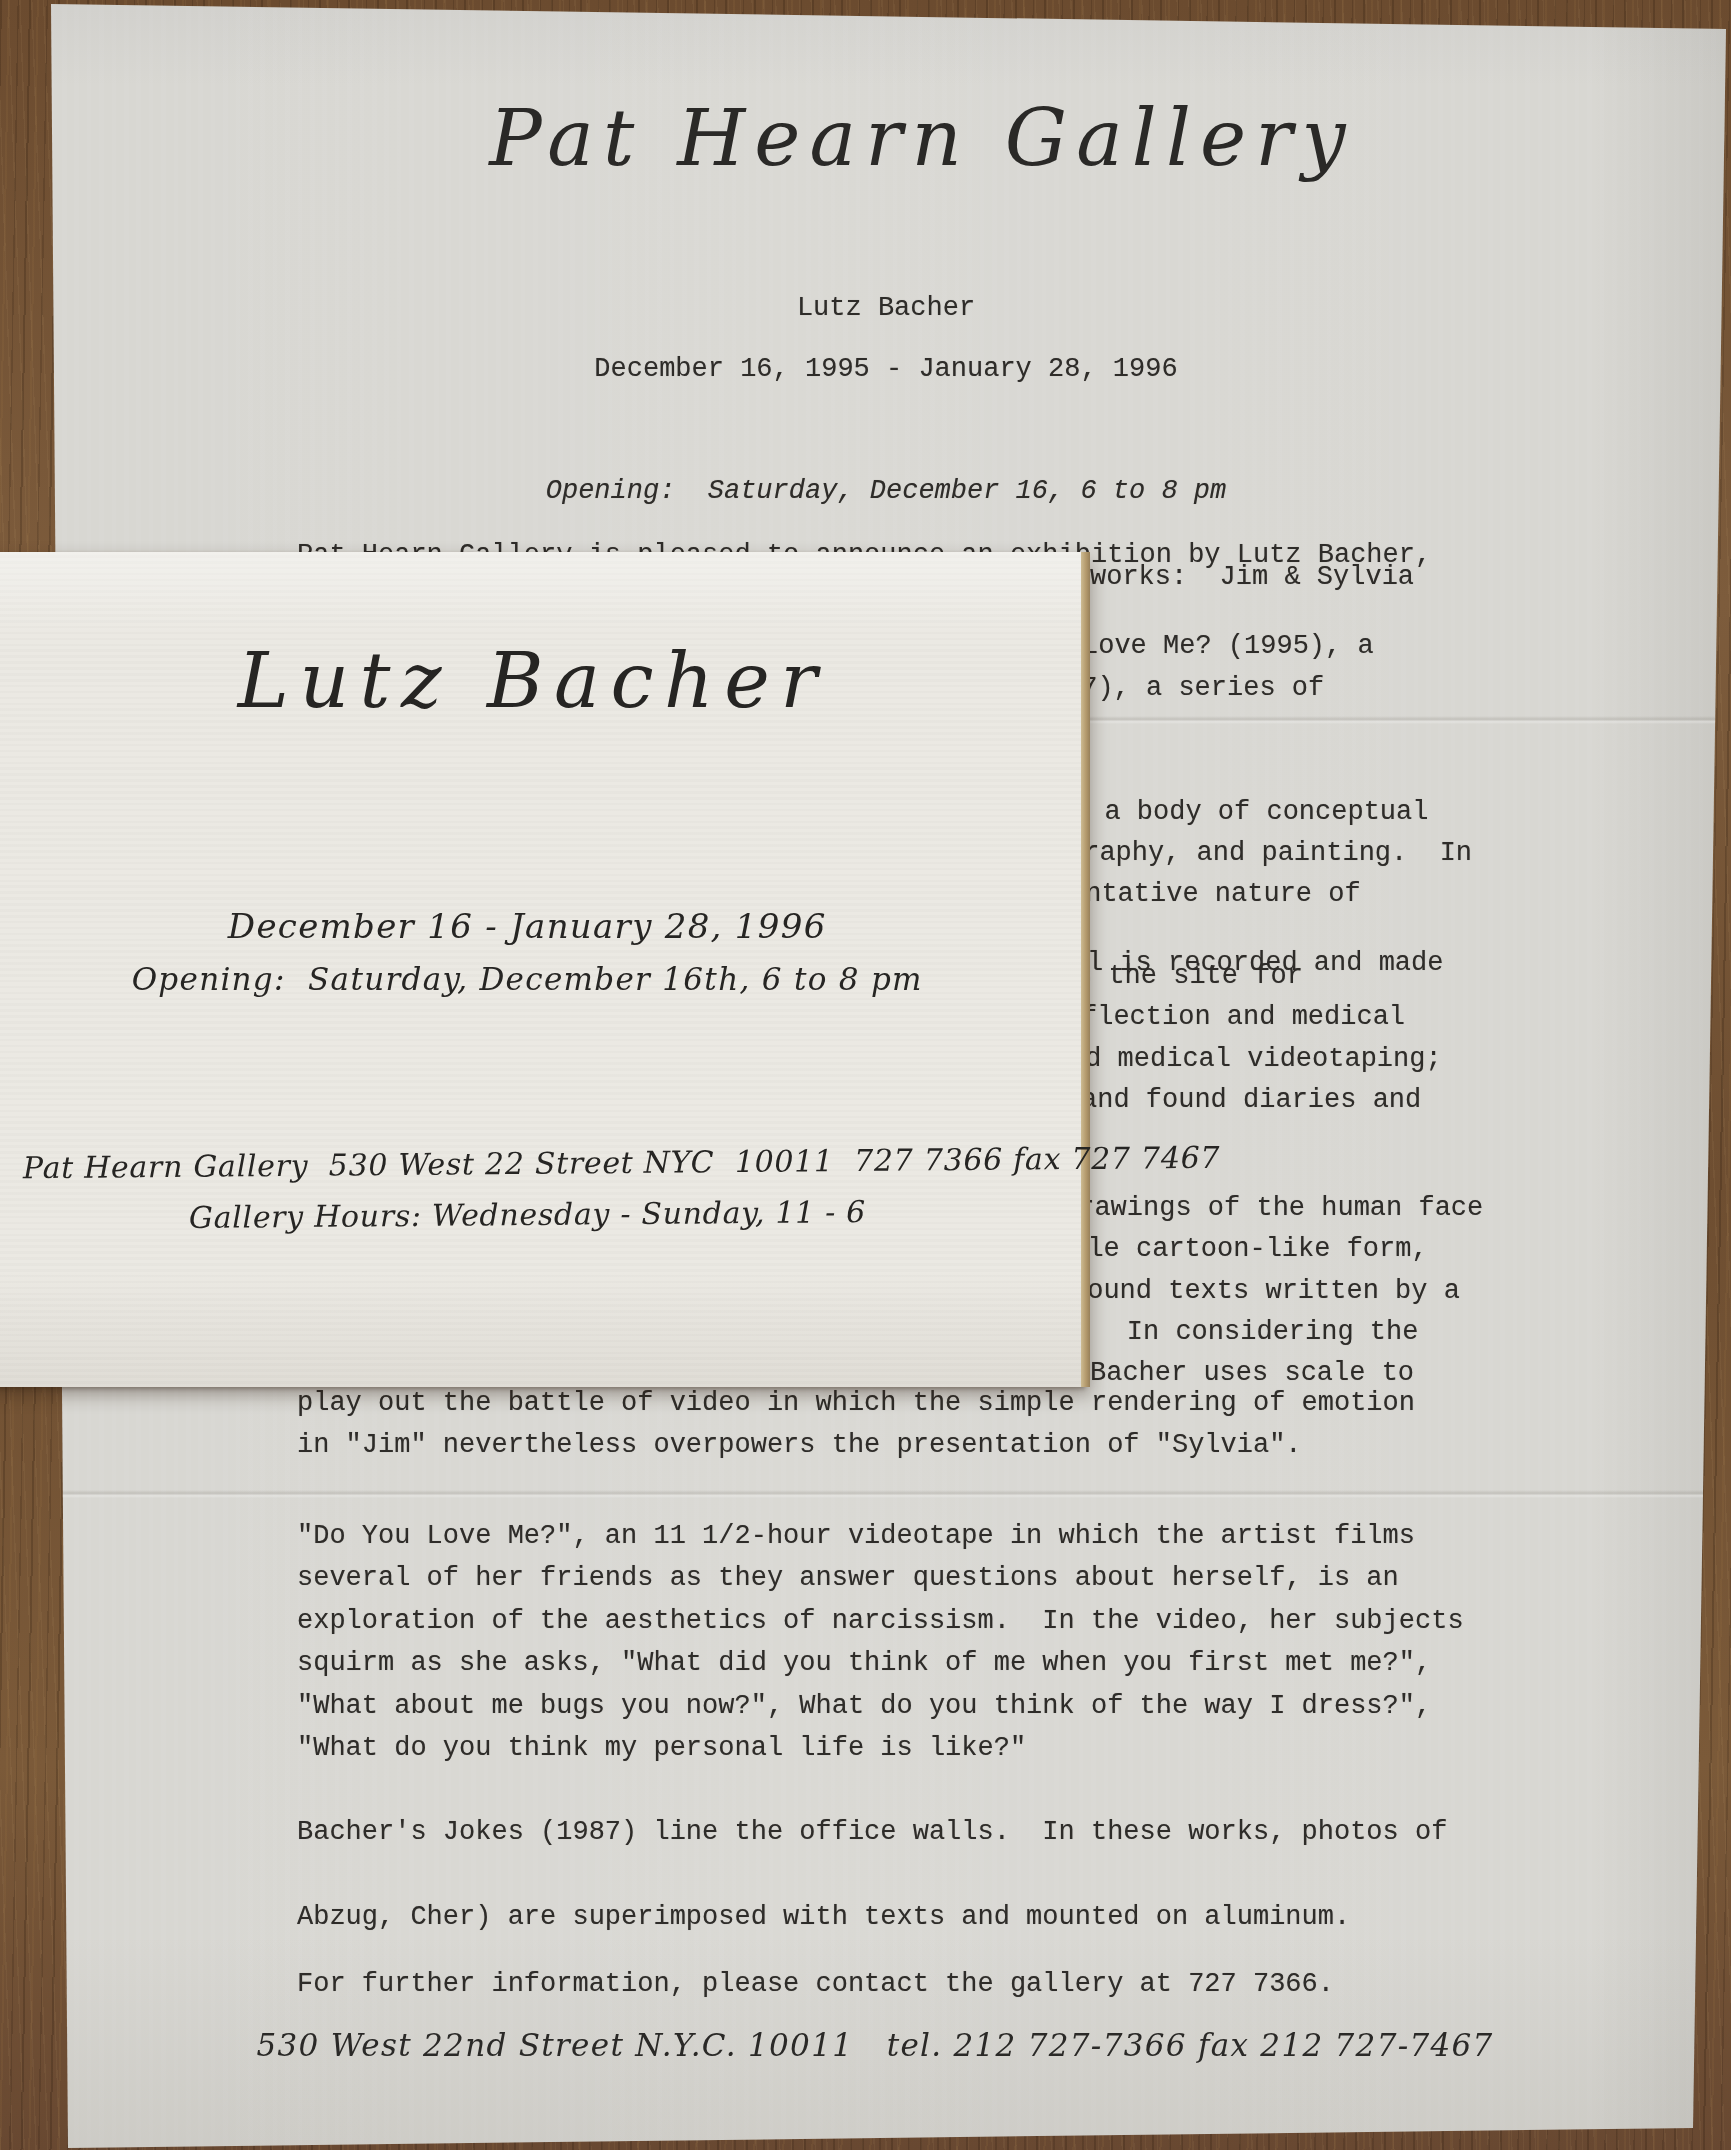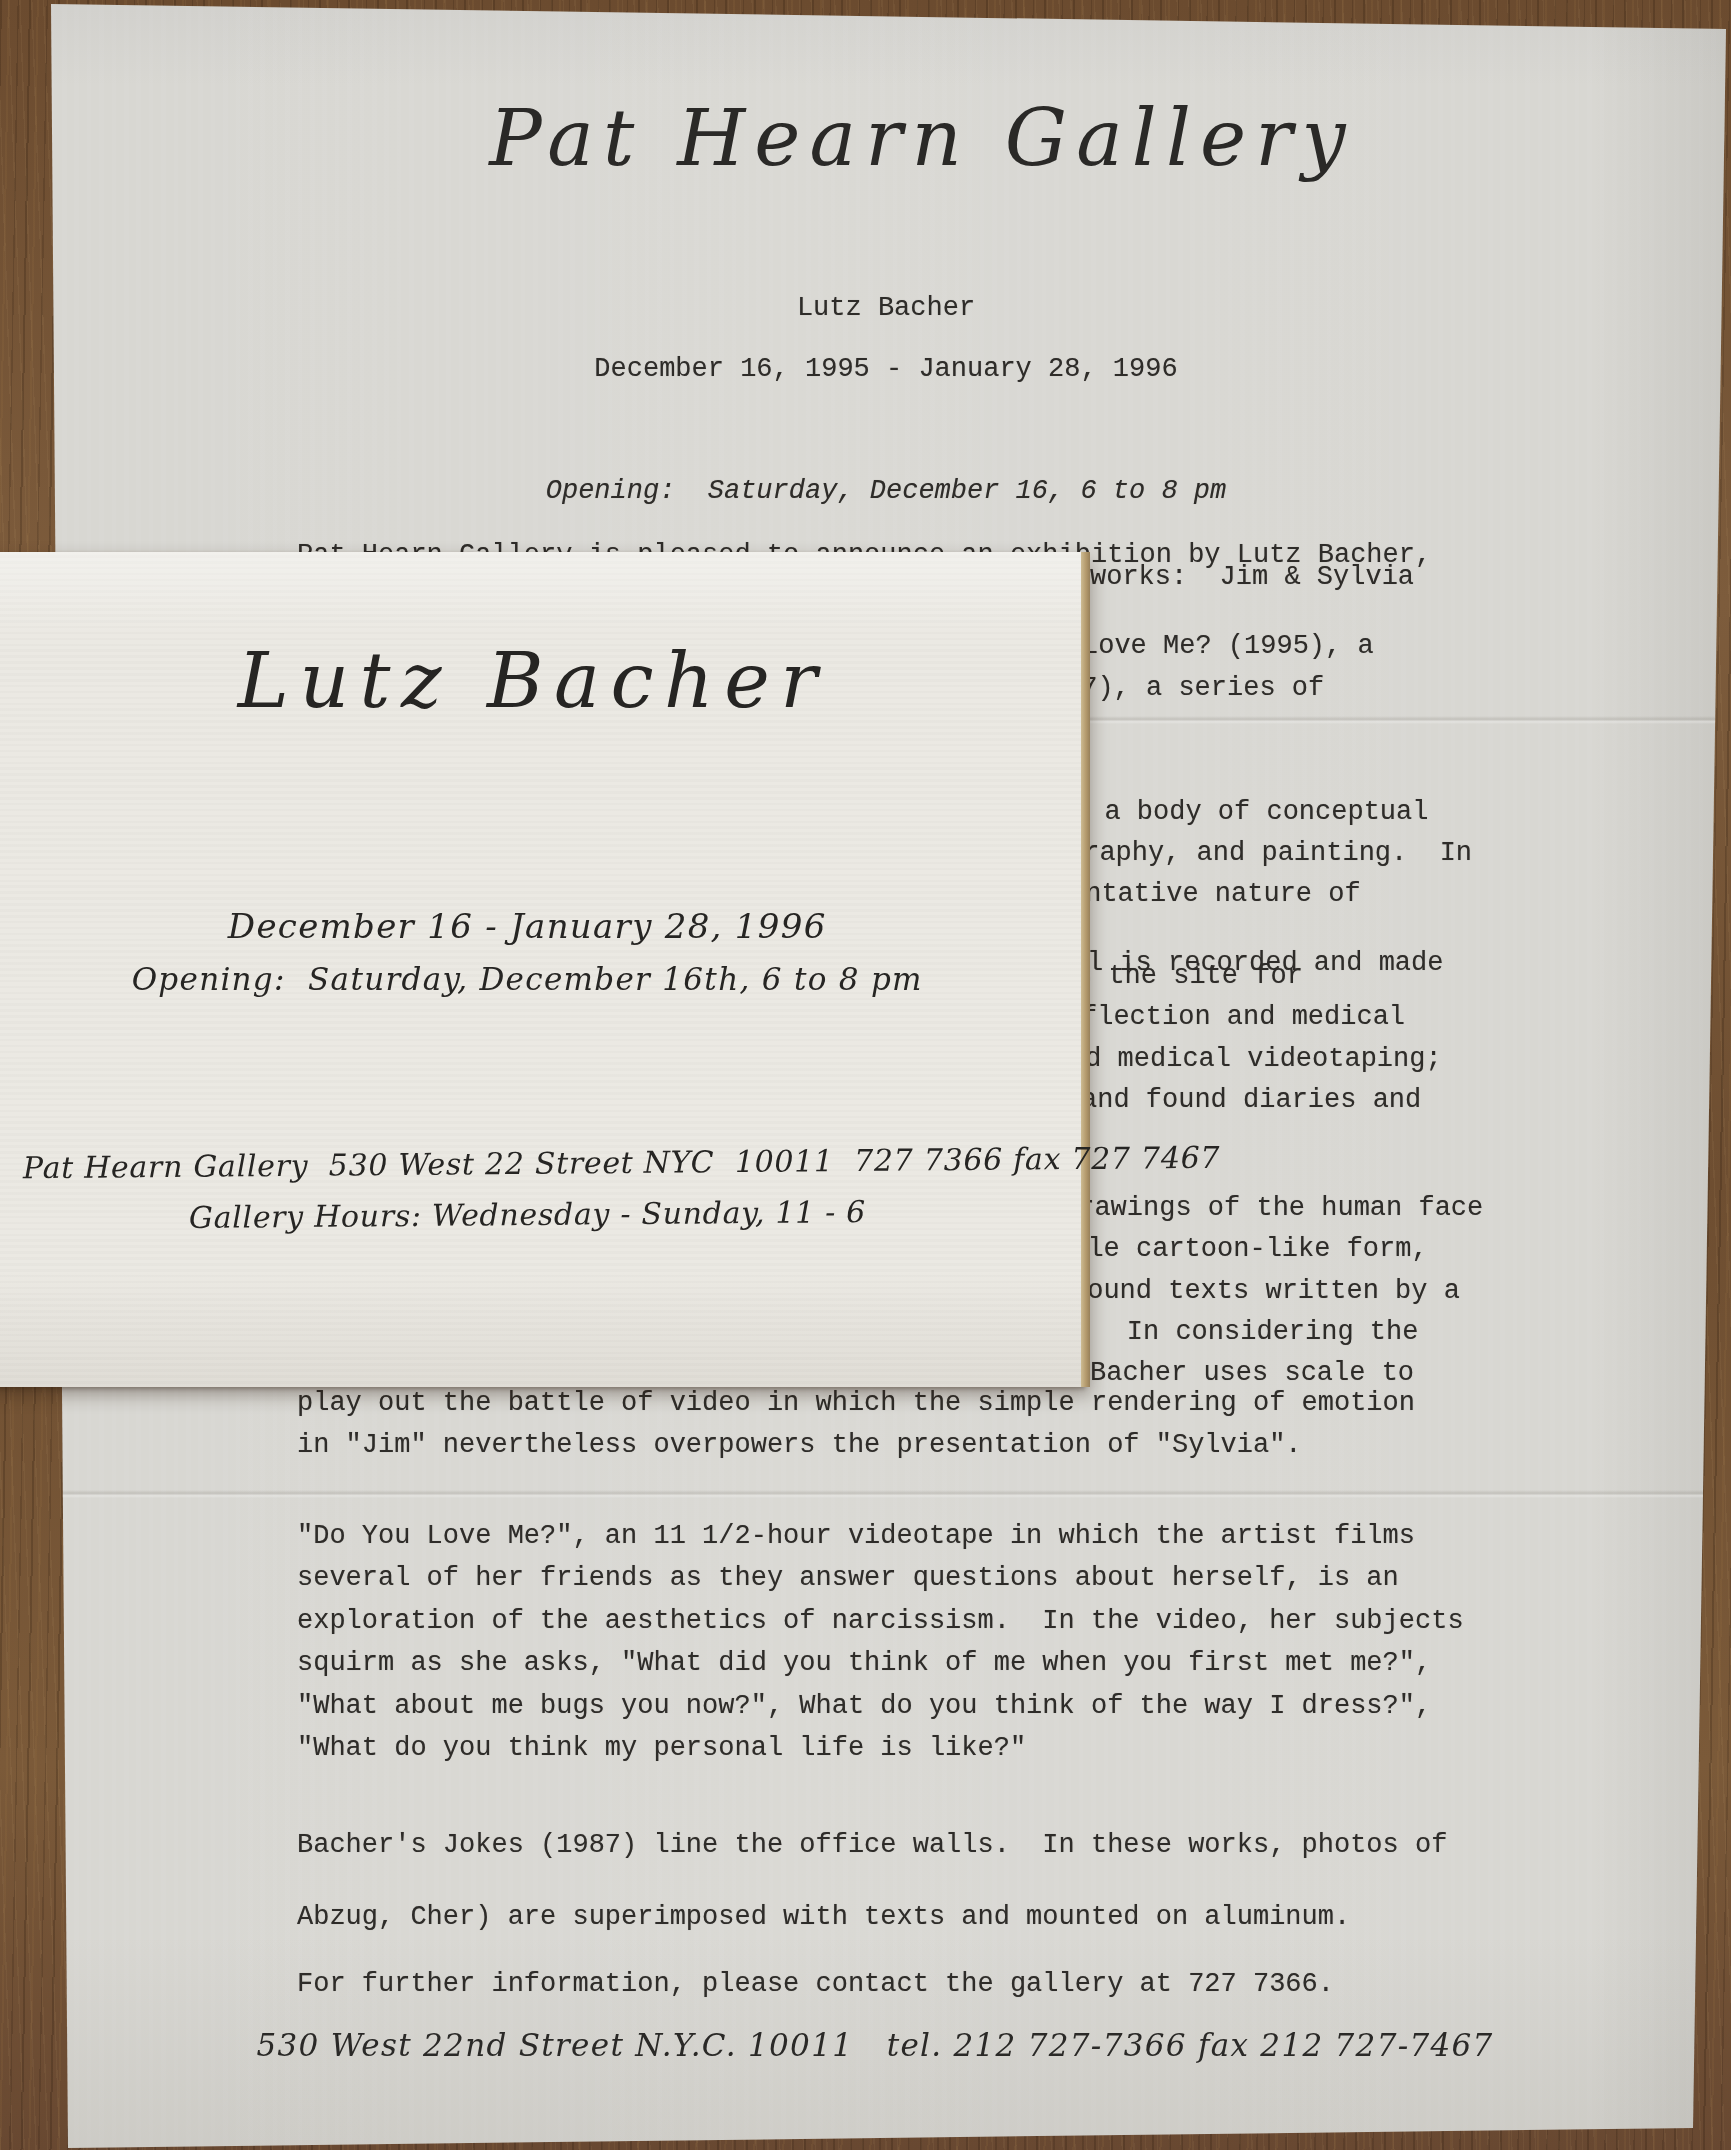--- a/index.html
+++ b/index.html
@@ -101,21 +101,21 @@
 
   <div class="crease" style="top:1490px;"></div>
 
   <div class="mono" style="top:1523px;left:297px;">"Do You Love Me?", an 11 1/2-hour videotape in which the artist films</div>
   <div class="mono" style="top:1565px;left:297px;">several of her friends as they answer questions about herself, is an</div>
   <div class="mono" style="top:1608px;left:297px;">exploration of the aesthetics of narcissism.  In the video, her subjects</div>
   <div class="mono" style="top:1650px;left:297px;">squirm as she asks, "What did you think of me when you first met me?",</div>
   <div class="mono" style="top:1693px;left:297px;">"What about me bugs you now?", What do you think of the way I dress?",</div>
   <div class="mono" style="top:1735px;left:297px;">"What do you think my personal life is like?"</div>
 
-  <div class="mono" style="top:1819px;left:297px;margin-top:13px;">Bacher's Jokes (1987) line the office walls.  In these works, photos of</div>
+  <div class="mono" style="top:1819px;left:297px;">Bacher's Jokes (1987) line the office walls.  In these works, photos of</div>
   <div class="mono" style="top:1904px;left:297px;">Abzug, Cher) are superimposed with texts and mounted on aluminum.</div>
 
   <div class="mono" style="top:1971px;left:297px;">For further information, please contact the gallery at 727 7366.</div>
 
   <div class="script pr-footer">530 West 22nd Street N.Y.C. 10011   tel. 212 727-7366 fax 212 727-7467</div>
 </div>
 
 <div class="card">
   <div class="card-edge"></div>
   <div class="script card-title">Lutz Bacher</div>

